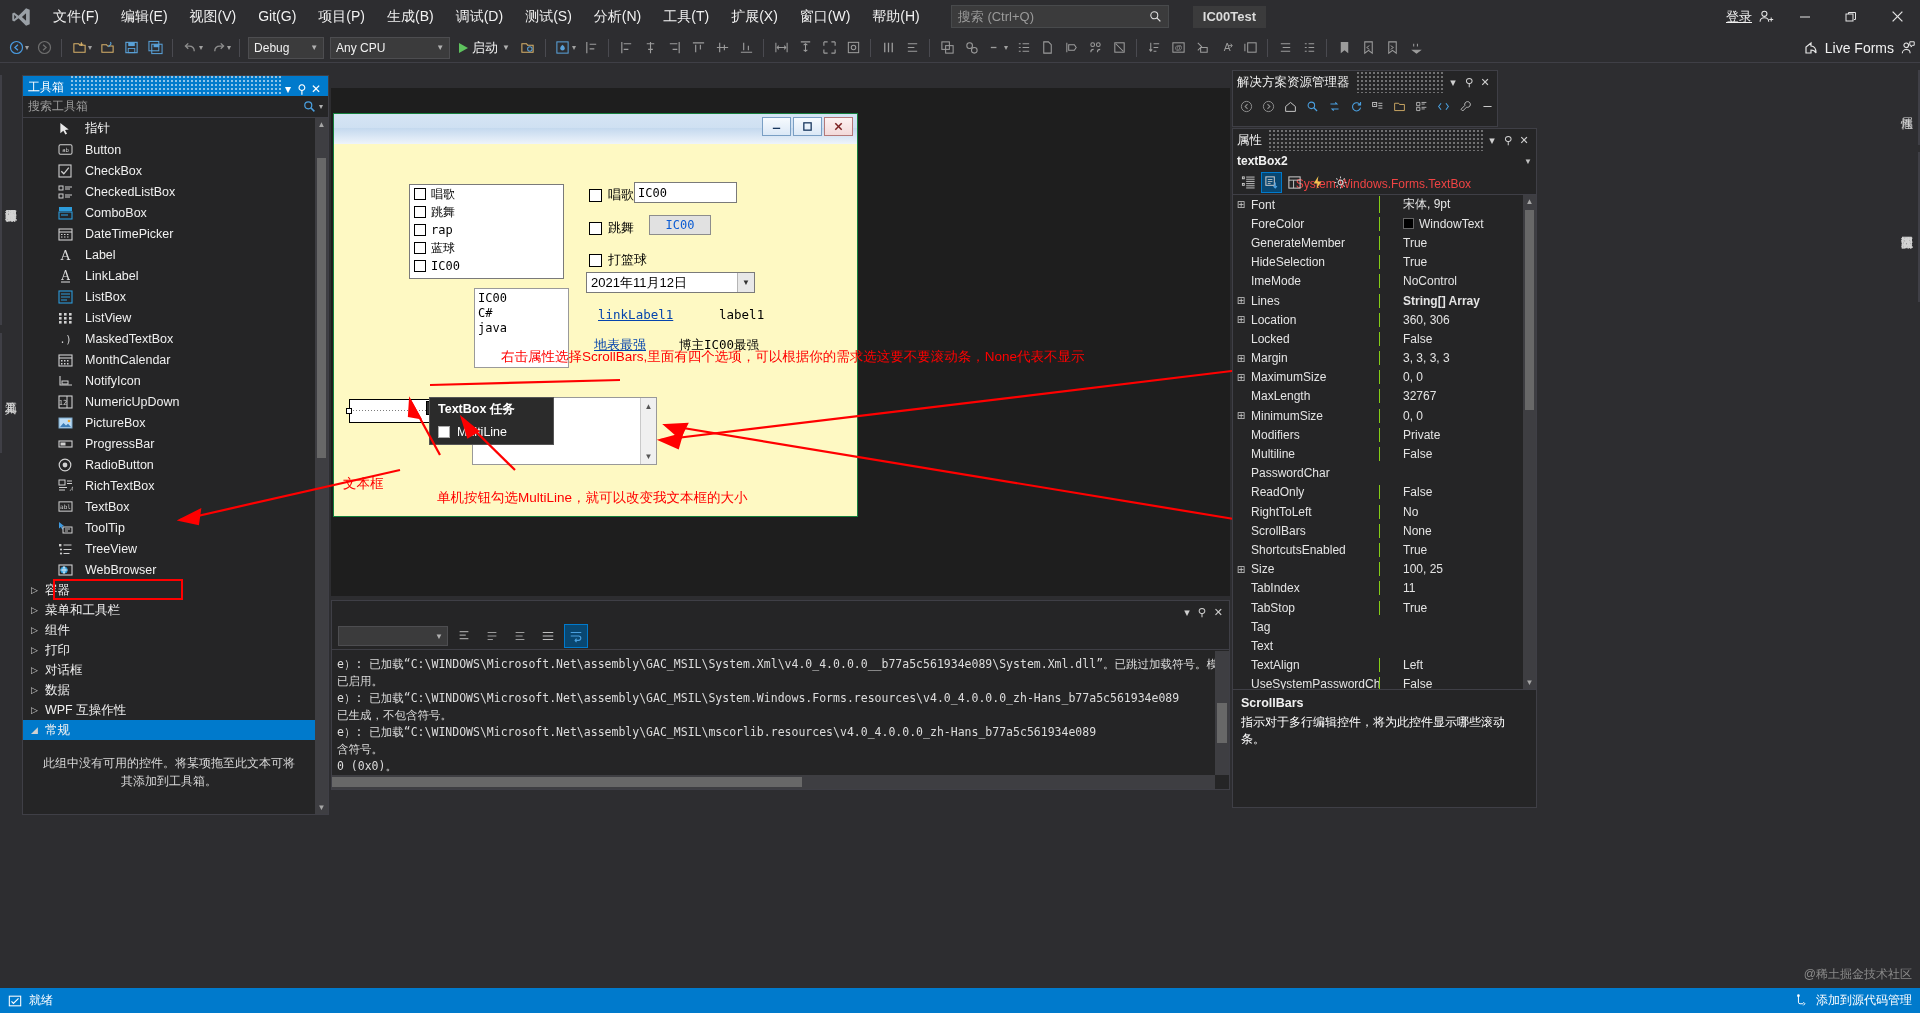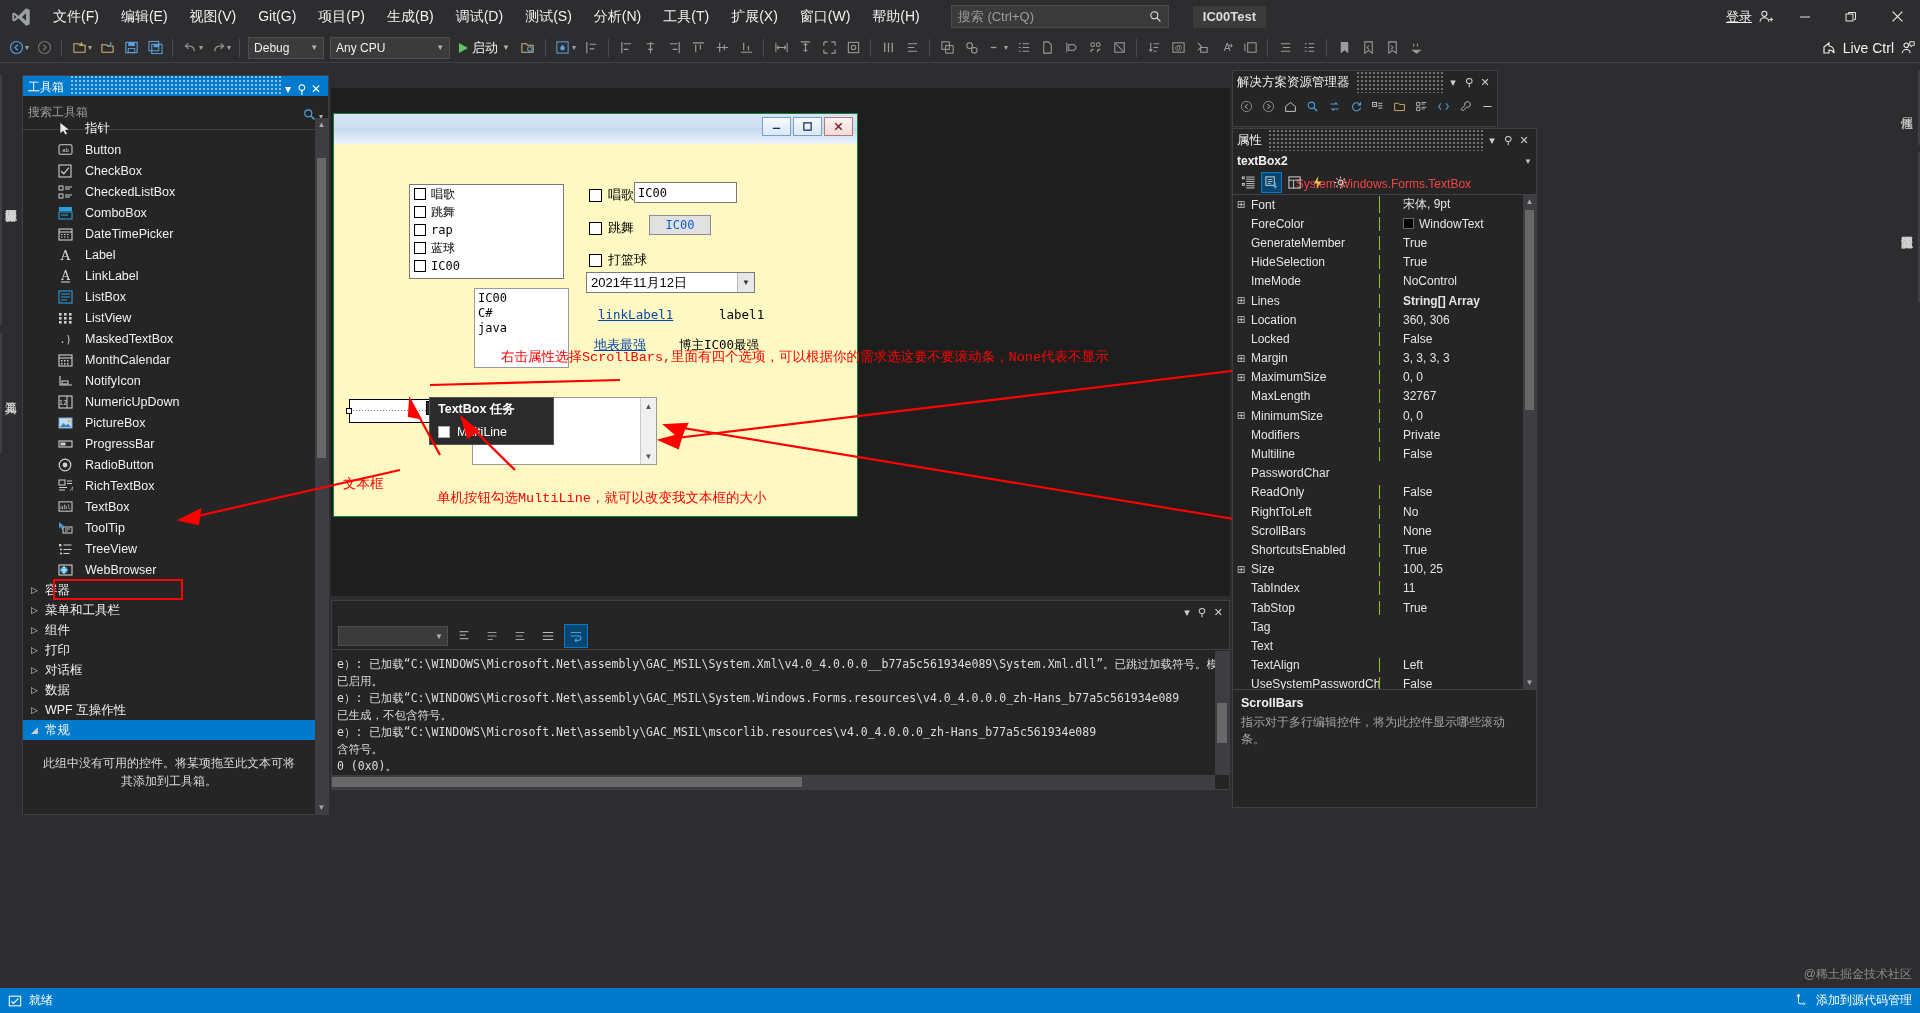--- a/index.html
+++ b/index.html
@@ -70,21 +70,21 @@
 
   
   .toolbox { position:absolute; left:22px; top:75px; width:307px; height:740px; background:#252526; border:1px solid #3f3f46;}
   .tbx-title {
     height:20px; background:#007acc; display:flex; align-items:flex-end; padding:0 5px; color:#fff; font-size:12px;
   }
   .tbx-title .t { margin-right:6px; }
   .tbx-dots { flex:1; height:20px; background-image:radial-gradient(circle, rgba(255,255,255,.55) 1px, transparent 1px); background-size:4px 4px; background-position:0 7px; }
   .tbx-btn { width:14px; text-align:center; color:#fff; font-size:12px; }
   .tbx-search {
-    height:34px; background:#252526; border-bottom:1px solid #3f3f46; display:flex; align-items:flex-end;
+    height:22px; background:#252526; border-bottom:1px solid #3f3f46; display:flex; align-items:center;
     padding:8px 5px; color:#9c9c9c; font-size:12px;
   }
   .tbx-search .ph{ flex:1;}
   .tbx-list { position:absolute; left:0; top:42px; right:13px; bottom:0; overflow:hidden; }
   .tbx-row { height:21px; display:flex; align-items:center; padding-left:30px; color:#f0f0f0; font-size:12.5px; }
   .tbx-row .ic { width:24px; display:flex; align-items:center; justify-content:center; margin-right:8px; }
   .tbx-grp { height:20px; display:flex; align-items:center; padding-left:8px; color:#f0f0f0; font-size:12.5px; gap:7px;}
   .tbx-grp .ar { color:#d0d0d0; font-size:9px; }
   .tbx-grp.sel { background:#007acc; }
   .tbx-note { padding:14px 18px 0 18px; color:#d8d8d8; font-size:12px; line-height:18px; text-align:center; }
@@ -139,21 +139,21 @@
   .big-tb { position:absolute; left:138px; top:253px; width:185px; height:68px; background:#fff; border:1px solid #999; }
   .big-tb-sb { position:absolute; right:0; top:0; width:16px; height:100%; background:#f0f0f0; border-left:1px solid #c9c9c9;}
   .big-tb-sb .a { height:16px; display:flex; align-items:center; justify-content:center; font-size:8px; color:#555;}
   .big-tb-sb .a.bot { position:absolute; bottom:0; left:0; right:0;}
   .task-pop { position:absolute; left:95px; top:253px; width:125px; background:#2b2b2b; border:1px solid #555; }
   .task-pop .hd { height:22px; display:flex; align-items:center; padding-left:8px; font-size:12.5px; font-weight:bold; color:#fff;}
   .task-pop .it { height:24px; display:flex; align-items:center; padding-left:8px; font-size:12.5px; color:#fff; gap:7px;}
   .task-pop .bx { width:12px; height:12px; background:#fff; border:1px solid #aaa; }
 
   
-  .ann { position:absolute; color:#ff0000; font-size:13.5px; font-family:Liberation Mono, monospace; white-space:nowrap;}
+  .ann { position:absolute; color:#ff0000; font-size:13.5px; font-family:Liberation Sans, sans-serif; white-space:nowrap;}
   .arrow-svg { position:absolute; left:0; top:0; pointer-events:none; }
 
   
   .output { position:absolute; left:331px; top:600px; width:899px; height:190px; background:#252526; border:1px solid #3f3f46;}
   .out-hdr { height:22px; display:flex; align-items:center; justify-content:flex-end; gap:8px; padding-right:6px; color:#d0d0d0; font-size:11px;}
   .out-tb { height:27px; display:flex; align-items:center; gap:4px; padding-left:6px; border-bottom:1px solid #3f3f46;}
   .out-combo { width:110px; height:20px; background:#3b3b3c; border:1px solid #4d4d50; display:flex; align-items:center; padding:0 4px; font-size:11px;}
   .out-combo .cv{ flex:1;}
   .out-body { position:absolute; left:0; top:50px; right:14px; bottom:14px; padding:5px 4px 0 5px; overflow:hidden; }
   .out-line { font-family:"DejaVu Sans Mono", monospace; font-size:11.5px; color:#dcdcdc; line-height:17px; white-space:nowrap;}
@@ -186,21 +186,21 @@
   .grow .k { width:130px; padding-left:2px; white-space:nowrap; overflow:hidden; }
   .grow .v { flex:1; padding-left:23px; white-space:nowrap; overflow:hidden; border-left:1px solid #84cc16; }
   .grow .v.bold { font-weight:bold; }
   .swatch { display:inline-block; width:11px; height:11px; background:#000; border:1px solid #666; margin-right:5px; vertical-align:-1px;}
   .props-vsb { position:absolute; right:0; top:66px; width:13px; bottom:118px; background:#3e3e42;}
   .props-vsb .a { height:13px; color:#a6a6a6; font-size:8px; display:flex; align-items:center; justify-content:center;}
   .props-vsb .a.bot{ position:absolute; bottom:0; left:0; right:0;}
   .props-vsb .th{ position:absolute; left:2px; top:15px; width:9px; height:200px; background:#686868;}
   .props-desc { position:absolute; left:0; right:0; bottom:0; height:118px; border-top:1px solid #3f3f46; padding:6px 8px; }
   .props-desc .t { font-weight:bold; font-size:12.5px; color:#f1f1f1; margin-bottom:4px;}
-  .props-desc .d { font-size:12px; color:#a3a3a3; line-height:17px;}
+  .props-desc .d { font-size:12px; color:#ffffff; line-height:17px;}
   .watermark { position:absolute; right:6px; bottom:4px; font-size:12px; color:#8a8a8a;}
 
   
   .rtabs { position:absolute; right:0; top:70px; width:22px; height:300px; }
   .rtab { position:absolute; right:0; width:22px; background:#2d2d30; color:#d4d4d4;
     writing-mode:vertical-rl; text-align:center; font-size:12px; padding:6px 3px; border-right:2px solid #3f3f46;}
 
   
   .status { position:absolute; left:0; bottom:0; width:1920px; height:25px; background:#007acc;
     display:flex; align-items:center; color:#fff; font-size:12px; padding:0 8px; gap:7px;}
@@ -532,21 +532,21 @@
     <div class="tb-ico">
         <svg width="15" height="15" viewBox="0 0 16 16">
           <path d="M5 4v3M9 4v3M4 11h8l-4 3z" stroke="#9c9c9c" stroke-width="1.1" fill="#9c9c9c"></path>
         </svg>
       </div>
 
     <div class="live-share">
       <svg width="16" height="16" viewBox="0 0 16 16">
           <path d="M3 13V7l5-4v3c4 0 5 3 5 7-1.3-2.4-3-3-5-3v3z" fill="none" stroke="#e6e6e6" stroke-width="1.2"></path>
         </svg>
-      <span>Live Ctrl</span>
+      <span>Live Forms</span>
       <svg width="16" height="16" viewBox="0 0 18 18">
           <circle cx="7" cy="6" r="2.6" fill="none" stroke="#e6e6e6" stroke-width="1.2"></circle>
           <path d="M2.6 15c0-2.6 2-4.3 4.4-4.3s4.4 1.7 4.4 4.3" fill="none" stroke="#e6e6e6" stroke-width="1.2"></path>
           <path d="M11 2h5v4h-2l-1.5 2V6H11z" fill="none" stroke="#e6e6e6" stroke-width="1.1"></path>
         </svg>
     </div>
   </div>
 
   <div class="vtabs">
     <div class="vtab" style="top:0;height:250px;">

